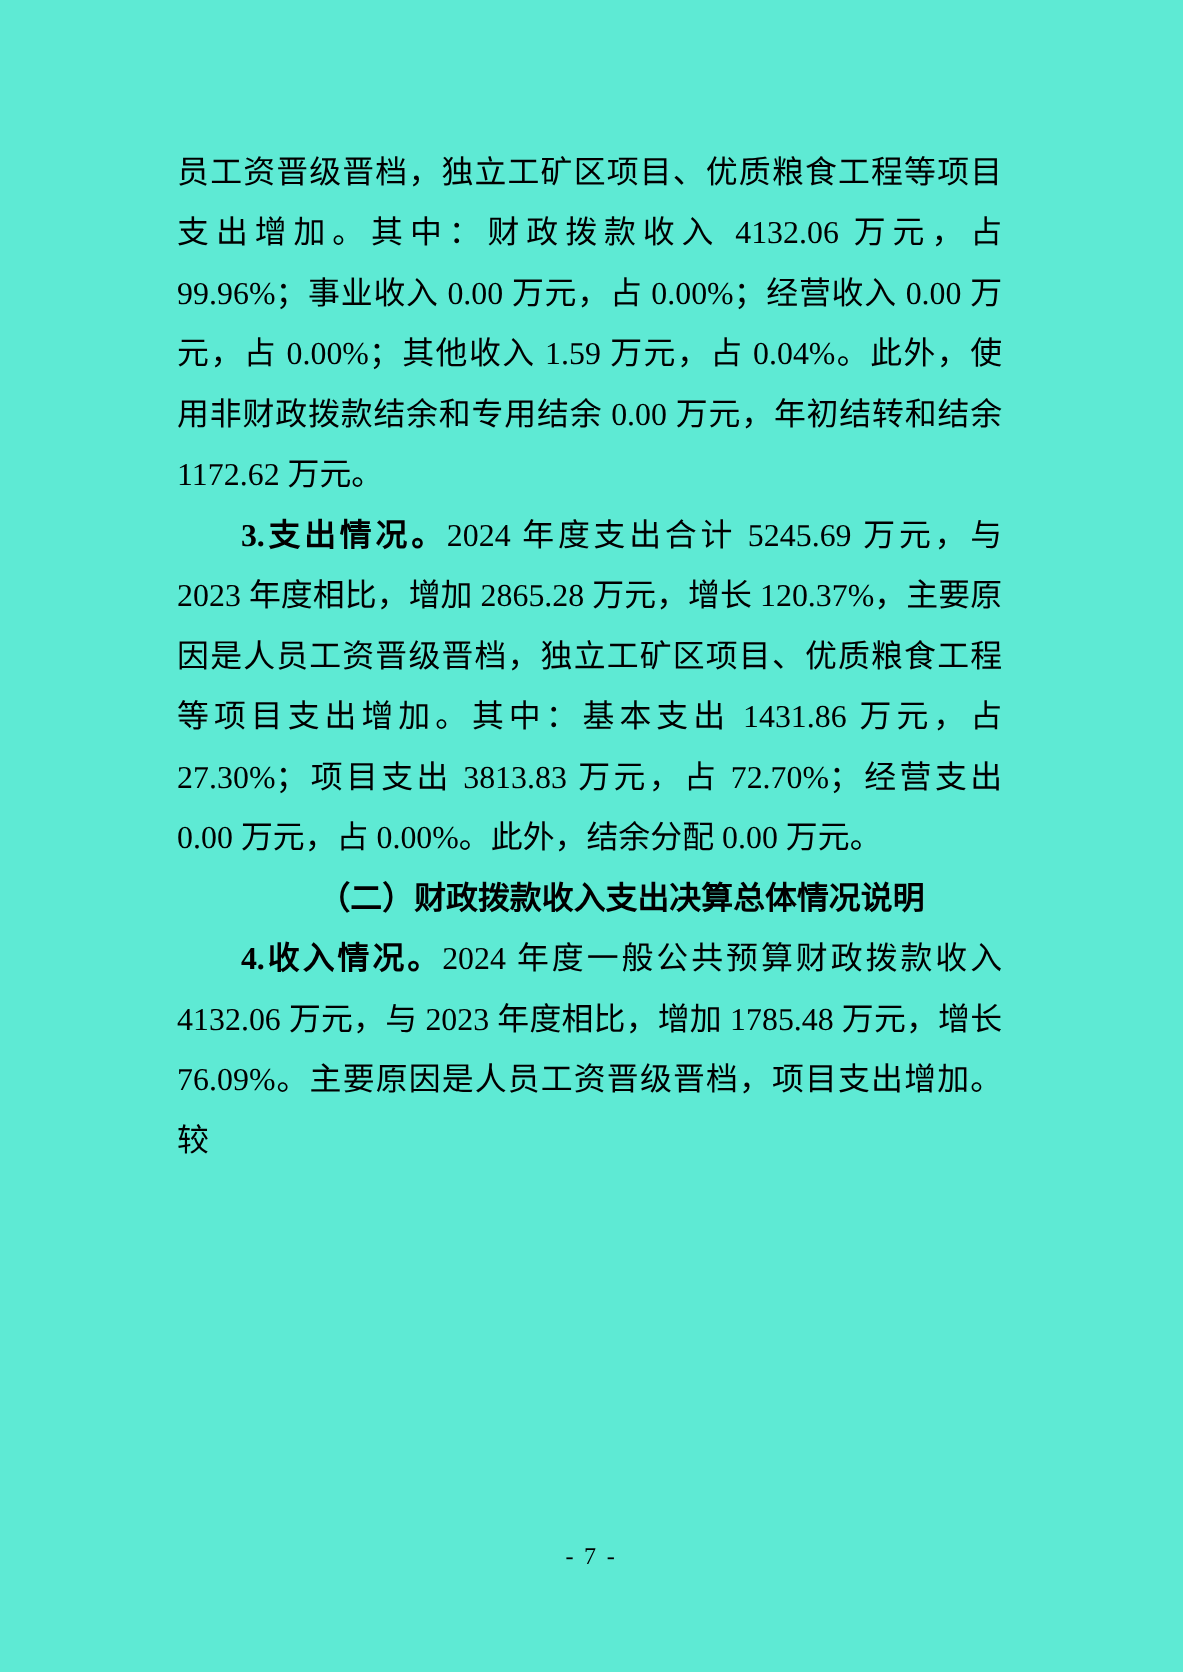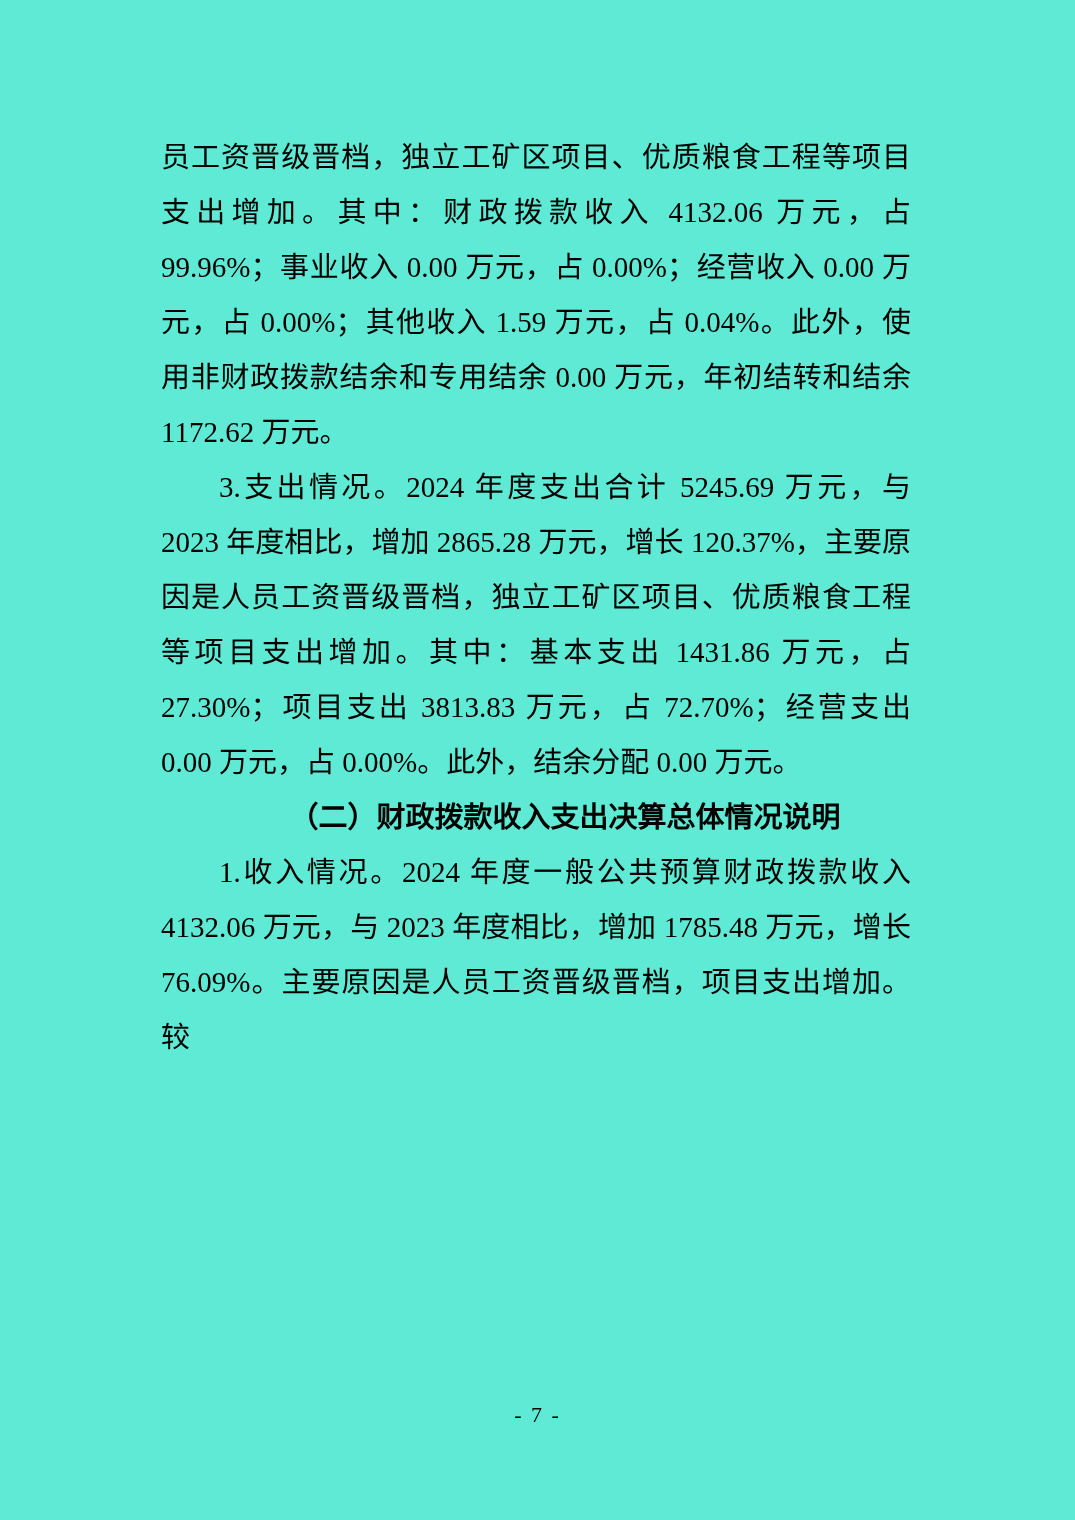--- a/index.html
+++ b/index.html
@@ -29,21 +29,21 @@
   }
   p.para {
     margin: 0;
     padding: 0;
     text-indent: 2em;
   }
   p.para.no-indent {
     text-indent: 0;
   }
   .lead {
-    font-weight: normal;
+    font-weight: bold;
   }
   p.heading {
     font-weight: bold;
     text-align: center;
   }
   .footer {
     position: absolute;
     left: 0;
     right: 0;
     top: 1402px;
@@ -61,18 +61,18 @@
 
     <p class="para no-indent"><span>员工资晋级晋档，独立工矿区项目、优质粮食工程等项目支出增加。其中：财政拨款收入 4132.06 万元，占 99.96%；事业收入 0.00 万元，占 0.00%；经营收入 0.00 万元，占 0.00%；其他收入 1.59 万元，占 0.04%。此外，使用非财政拨款结余和专用结余 0.00 万元，年初结转和结余 1172.62 万元。</span></p>
 
     <p class="para"><span class="lead">3.支出情况。</span><span>2024 年度支出合计 5245.69 万元，与 2023 年度相比，增加 2865.28 万元，增长 120.37%，主要原因是人员工资晋级晋档，独立工矿区项目、优质粮食工程等项目支出增加。其中：基本支出 1431.86 万元，占 27.30%；项目支出 3813.83 万元，占 72.70%；经营支出 0.00 万元，占 0.00%。此外，结余分配 0.00 万元。</span></p>
 
 
     <p class="para heading"><span>（二）财政拨款收入支出决算总体情况说明</span></p>
 
 
 
-    <p class="para"><span class="lead">1.收入情况。</span><span>2024 年度一般公共预算财政拨款收入 4132.06 万元，与 2023 年度相比，增加 1785.48 万元，增长 76.09%。主要原因是人员工资晋级晋档，项目支出增加。较</span></p>
+    <p class="para"><span class="lead">4.收入情况。</span><span>2024 年度一般公共预算财政拨款收入 4132.06 万元，与 2023 年度相比，增加 1785.48 万元，增长 76.09%。主要原因是人员工资晋级晋档，项目支出增加。较</span></p>
 
   </div>
 
   <div class="footer"><span>- 7 -</span></div>
 </div>
 
 </body></html>

